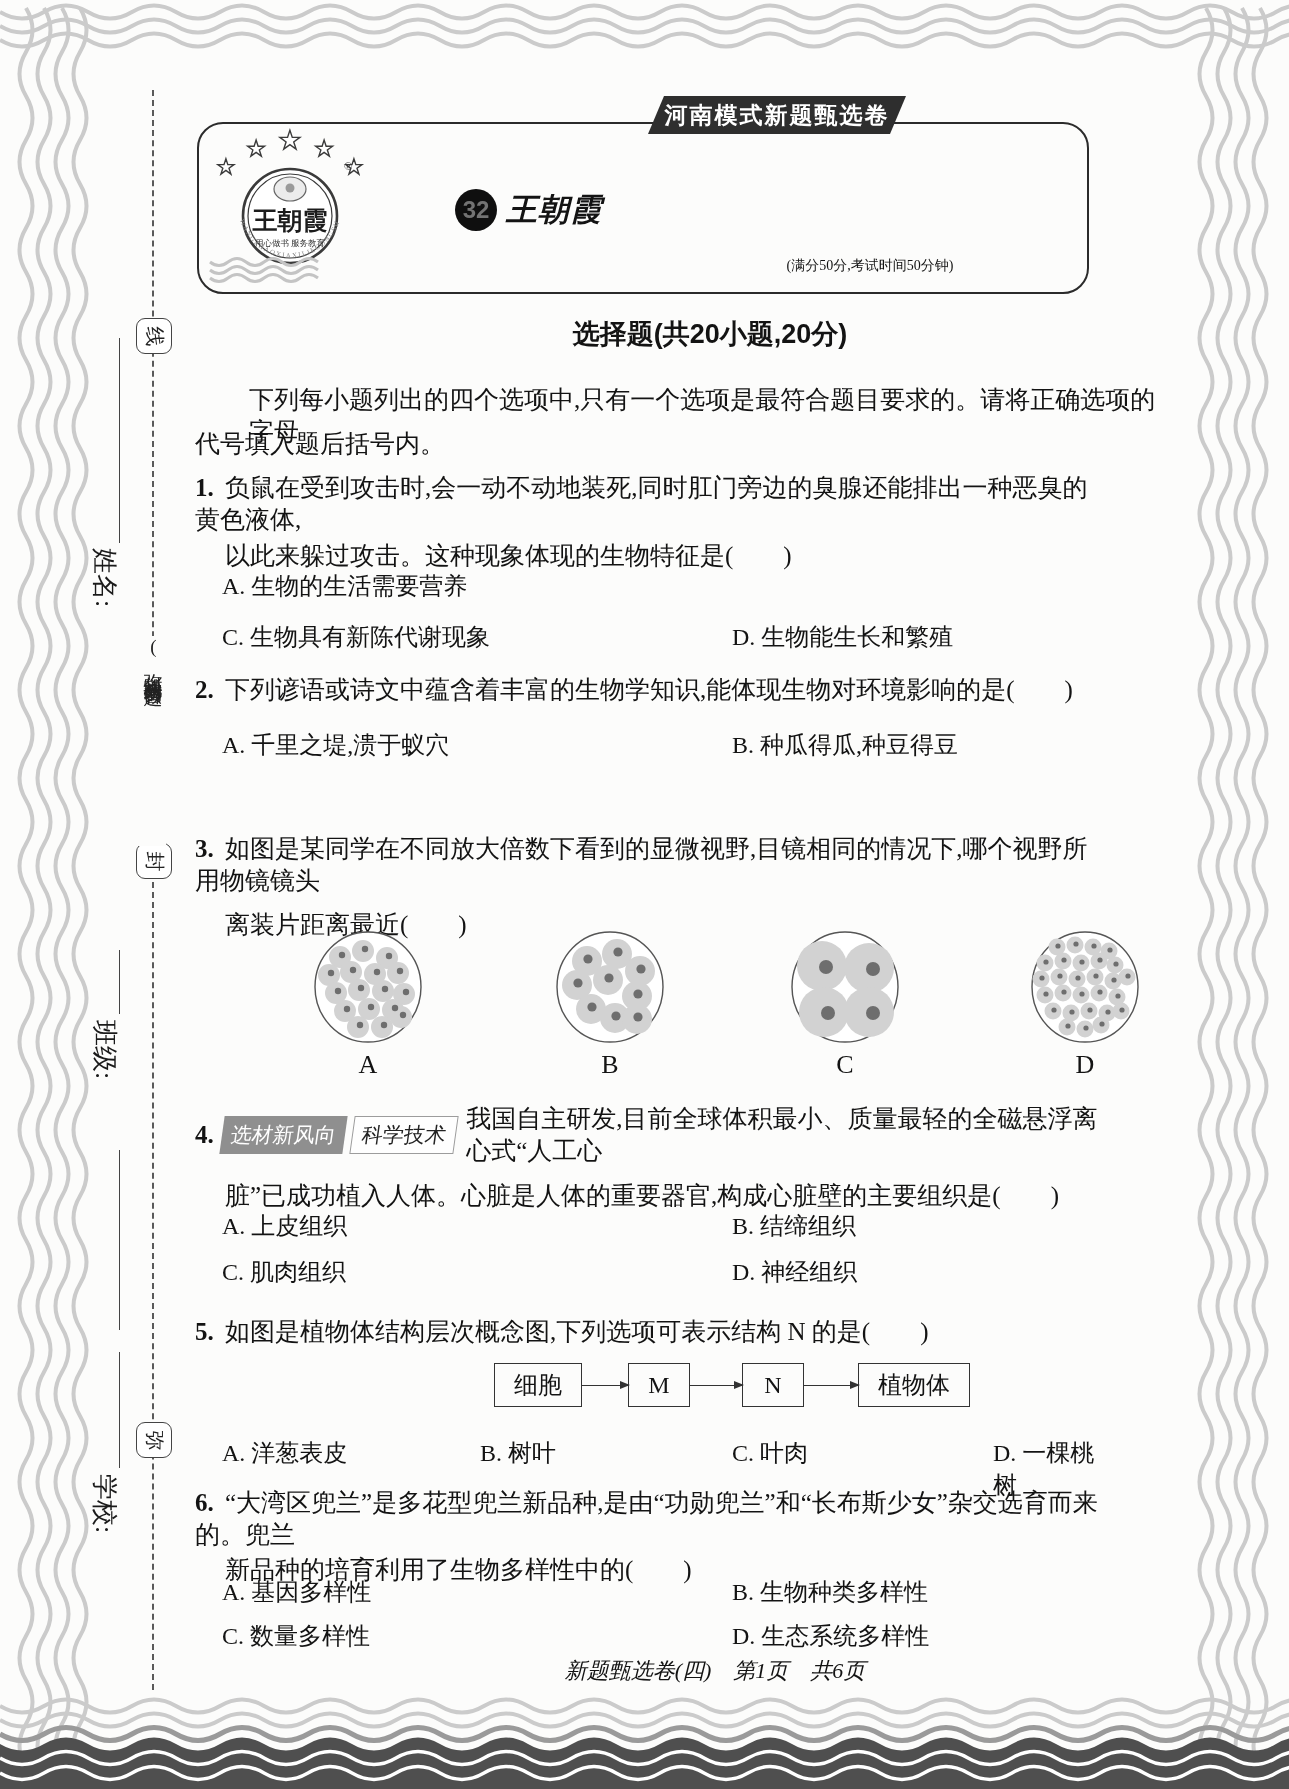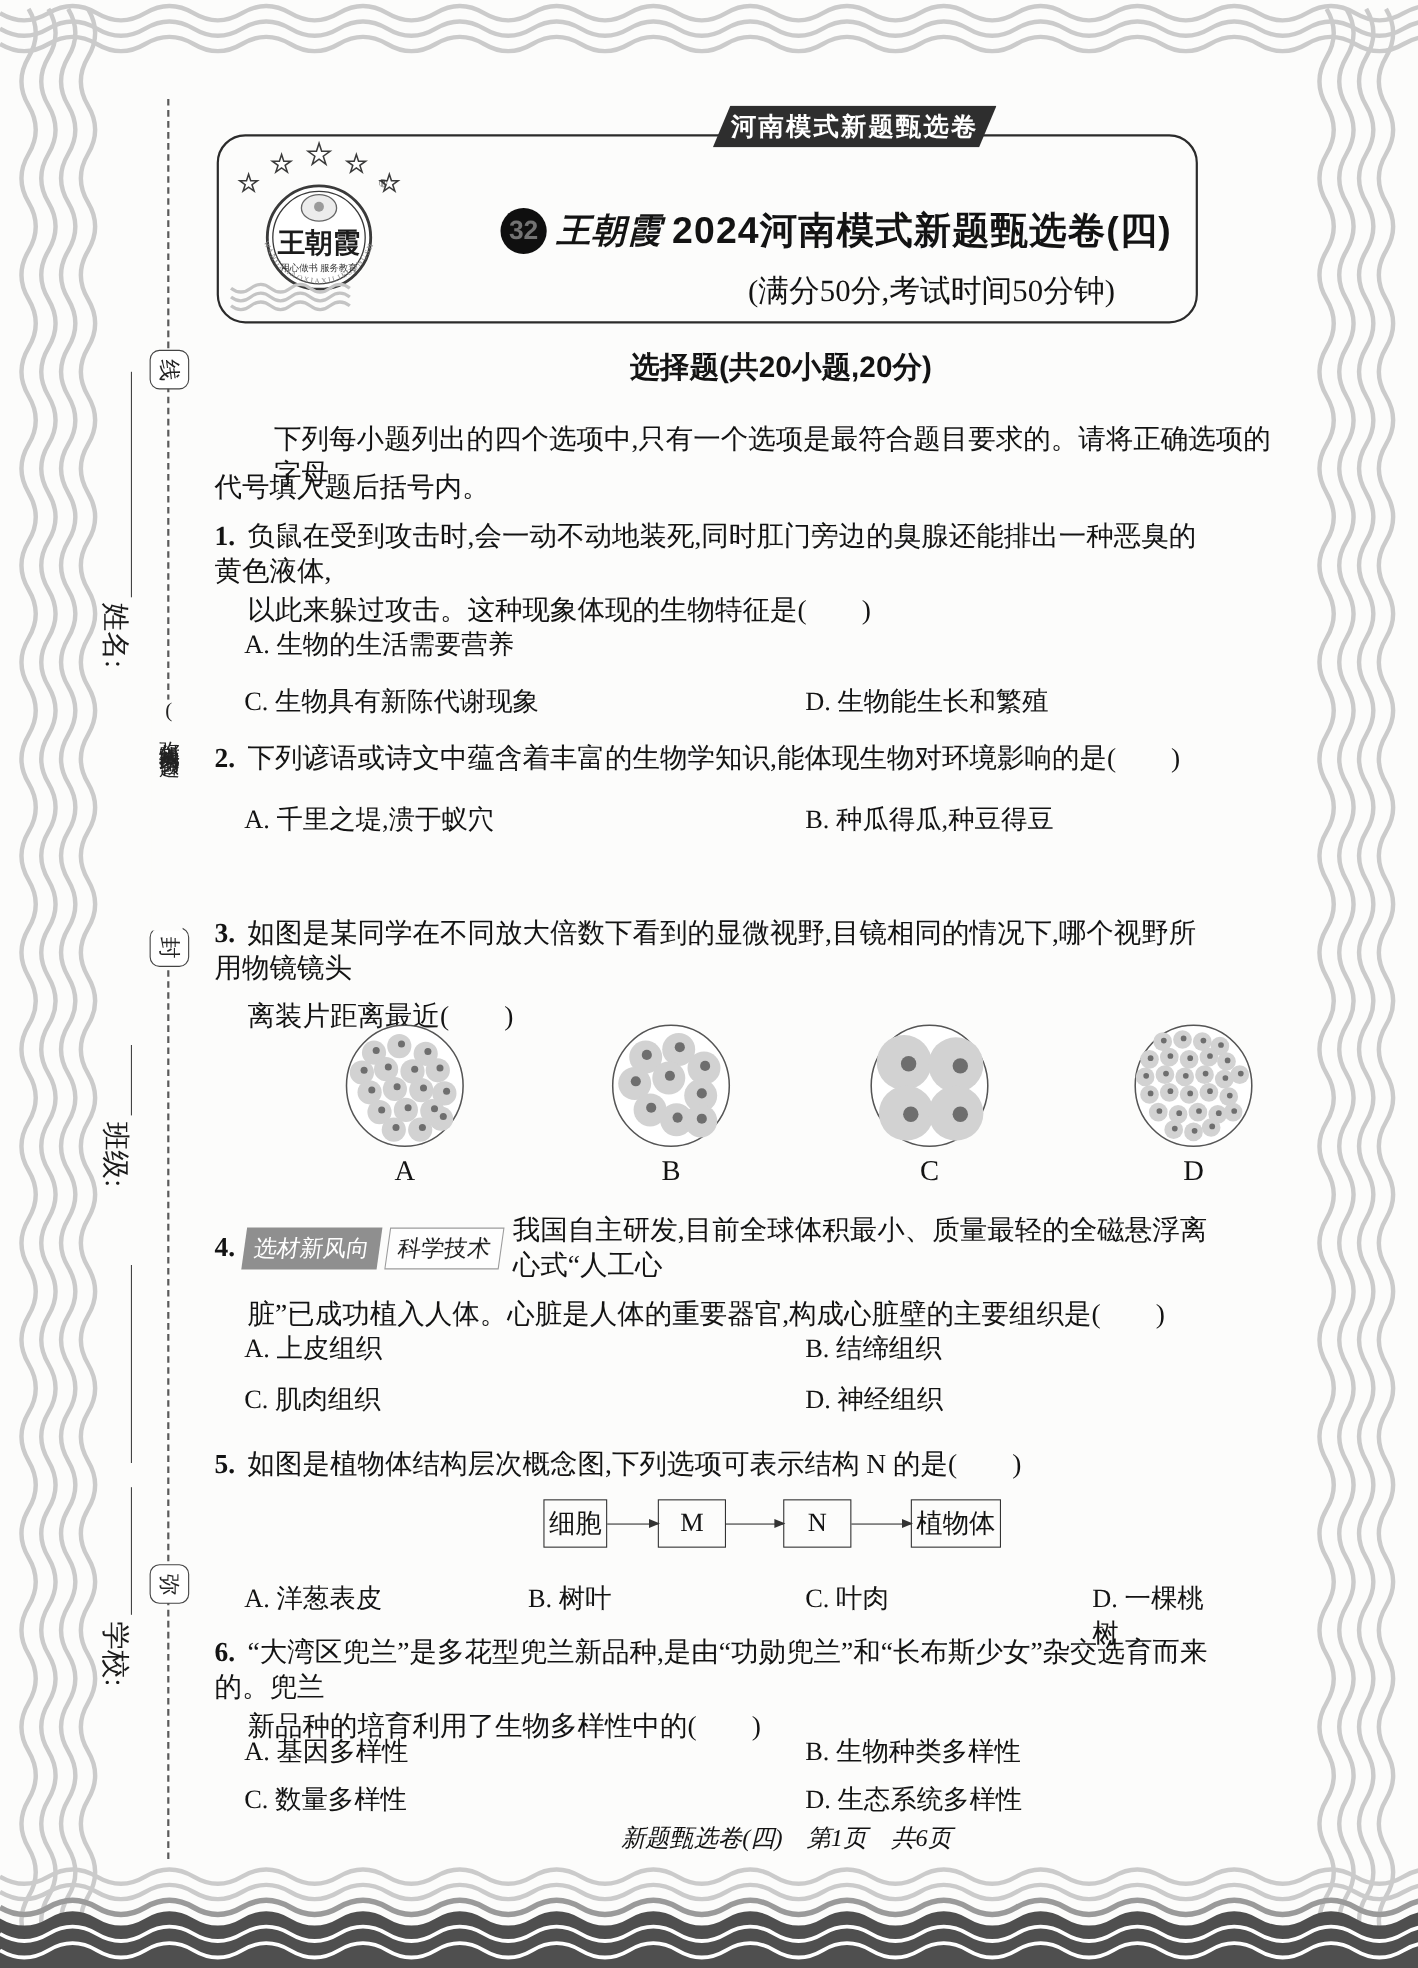--- a/index.html
+++ b/index.html
@@ -30,21 +30,21 @@
     font-family:"Liberation Sans","DejaVu Sans",sans-serif;font-weight:bold;font-size:23px;letter-spacing:2px;
     display:flex;align-items:center;justify-content:center;z-index:4;
     clip-path:polygon(16px 0,100% 0,calc(100% - 16px) 100%,0 100%);}
   .header-box{position:absolute;left:197px;top:122px;width:888px;height:168px;border:2px solid #2b2b2b;
     border-radius:26px;background:transparent;z-index:1;}
   .title-row{position:absolute;left:455px;top:182px;height:56px;display:flex;align-items:center;gap:9px;z-index:2;}
   .num32{width:42px;height:42px;border-radius:50%;background:#0f0f0f;color:#737373;display:flex;align-items:center;
     justify-content:center;font-family:"Liberation Sans","DejaVu Sans",sans-serif;font-weight:bold;font-size:24px;}
   .brand{font-size:31px;font-weight:bold;font-style:italic;letter-spacing:1px;}
   .main-title{font-family:"Liberation Sans","DejaVu Sans",sans-serif;font-weight:bold;font-size:34px;letter-spacing:1px;}
-  .subtitle{position:absolute;left:680px;top:246px;width:380px;text-align:left;font-size:28px;z-index:2;}
+  .subtitle{position:absolute;left:680px;top:257px;width:380px;text-align:center;font-size:14px;z-index:2;}
 
   
   .sec-title{position:absolute;left:400px;top:316px;width:620px;text-align:center;
     font-family:"Liberation Sans","DejaVu Sans",sans-serif;font-weight:bold;font-size:27px;}
   .tline{position:absolute;left:195px;width:915px;font-size:25px;line-height:32px;}
   .indent1{padding-left:54px;}
   .qnum{font-weight:bold;display:inline-block;width:30px;}
   .cont{padding-left:30px;margin-top:23px;}
   .optrow{position:absolute;left:195px;width:915px;height:34px;font-size:24px;}
   .o1{position:absolute;left:27px;} .o2{position:absolute;left:537px;}
@@ -59,21 +59,21 @@
     margin-left:7px;margin-right:10px;transform:skewX(-8deg);white-space:nowrap;}
 
   
   .fig-svg{position:absolute;left:195px;top:930px;width:950px;height:118px;}
   .figlabels{position:absolute;left:195px;top:1050px;width:950px;height:30px;font-size:26px;}
   .fl{position:absolute;width:40px;text-align:center;}
 
   
   .flow{position:absolute;left:494px;top:1363px;display:flex;align-items:center;}
   .fbox{border:1.4px solid #333;height:44px;display:flex;align-items:center;justify-content:center;
-    font-size:24px;padding:0 4px;box-sizing:border-box;}
+    font-size:24px;padding:0 19px;box-sizing:border-box;}
   .fbox.small{min-width:62px;}
   .arr{position:relative;height:0;border-top:1.6px solid #333;}
   .arr:after{content:"";position:absolute;right:-2px;top:-5px;width:0;height:0;
     border-left:10px solid #333;border-top:4.5px solid transparent;border-bottom:4.5px solid transparent;}
 
   .footer{position:absolute;left:500px;top:1656px;width:430px;text-align:center;font-size:22px;font-style:italic;}
 </style>
 </head>
 <body>
 
@@ -144,21 +144,20 @@
       <path d="M6 134q9 7 18 0q9 -7 18 0q9 7 18 0q9 -7 18 0q9 7 18 0q9 -7 18 0"></path>
       <path d="M6 142q9 7 18 0q9 -7 18 0q9 7 18 0q9 -7 18 0q9 7 18 0q9 -7 18 0"></path>
       <path d="M6 150q9 7 18 0q9 -7 18 0q9 7 18 0q9 -7 18 0q9 7 18 0q9 -7 18 0"></path>
     </g>
   </g>
 </svg>
 
 <div class="title-row">
   <span class="num32">32</span>
   <span class="brand">王朝霞</span>
-  <span class="main-title">2024河南模式新题甄选卷(四)</span>
 </div>
 <div class="subtitle">(满分50分,考试时间50分钟)</div>
 
 <div class="sec-title">选择题(共20小题,20分)</div>
 <div class="tline indent1" style="top:384px">下列每小题列出的四个选项中,只有一个选项是最符合题目要求的。请将正确选项的字母</div>
 <div class="tline" style="top:428px">代号填入题后括号内。</div>
 
 <div class="tline" style="top:472px"><span class="qnum">1.</span><span>负鼠在受到攻击时,会一动不动地装死,同时肛门旁边的臭腺还能排出一种恶臭的黄色液体,</span></div>
 <div class="tline cont" style="top:517px">以此来躲过攻击。这种现象体现的生物特征是(　　)</div>
 <div class="optrow" style="top:570px">

